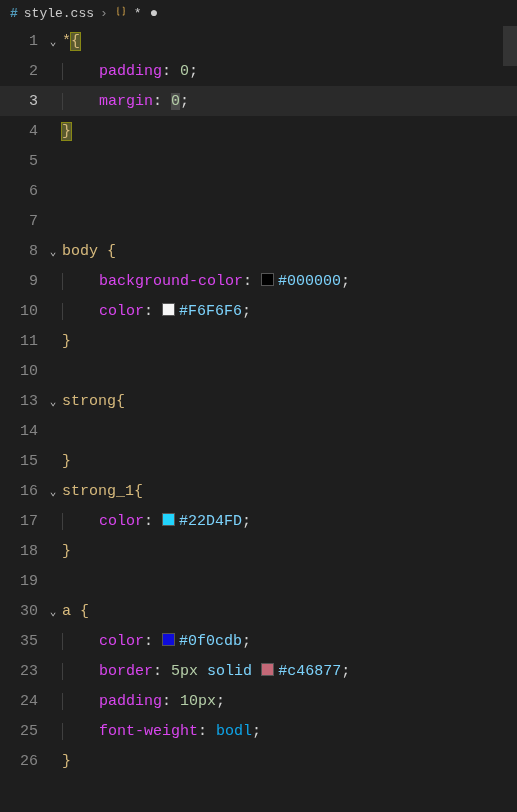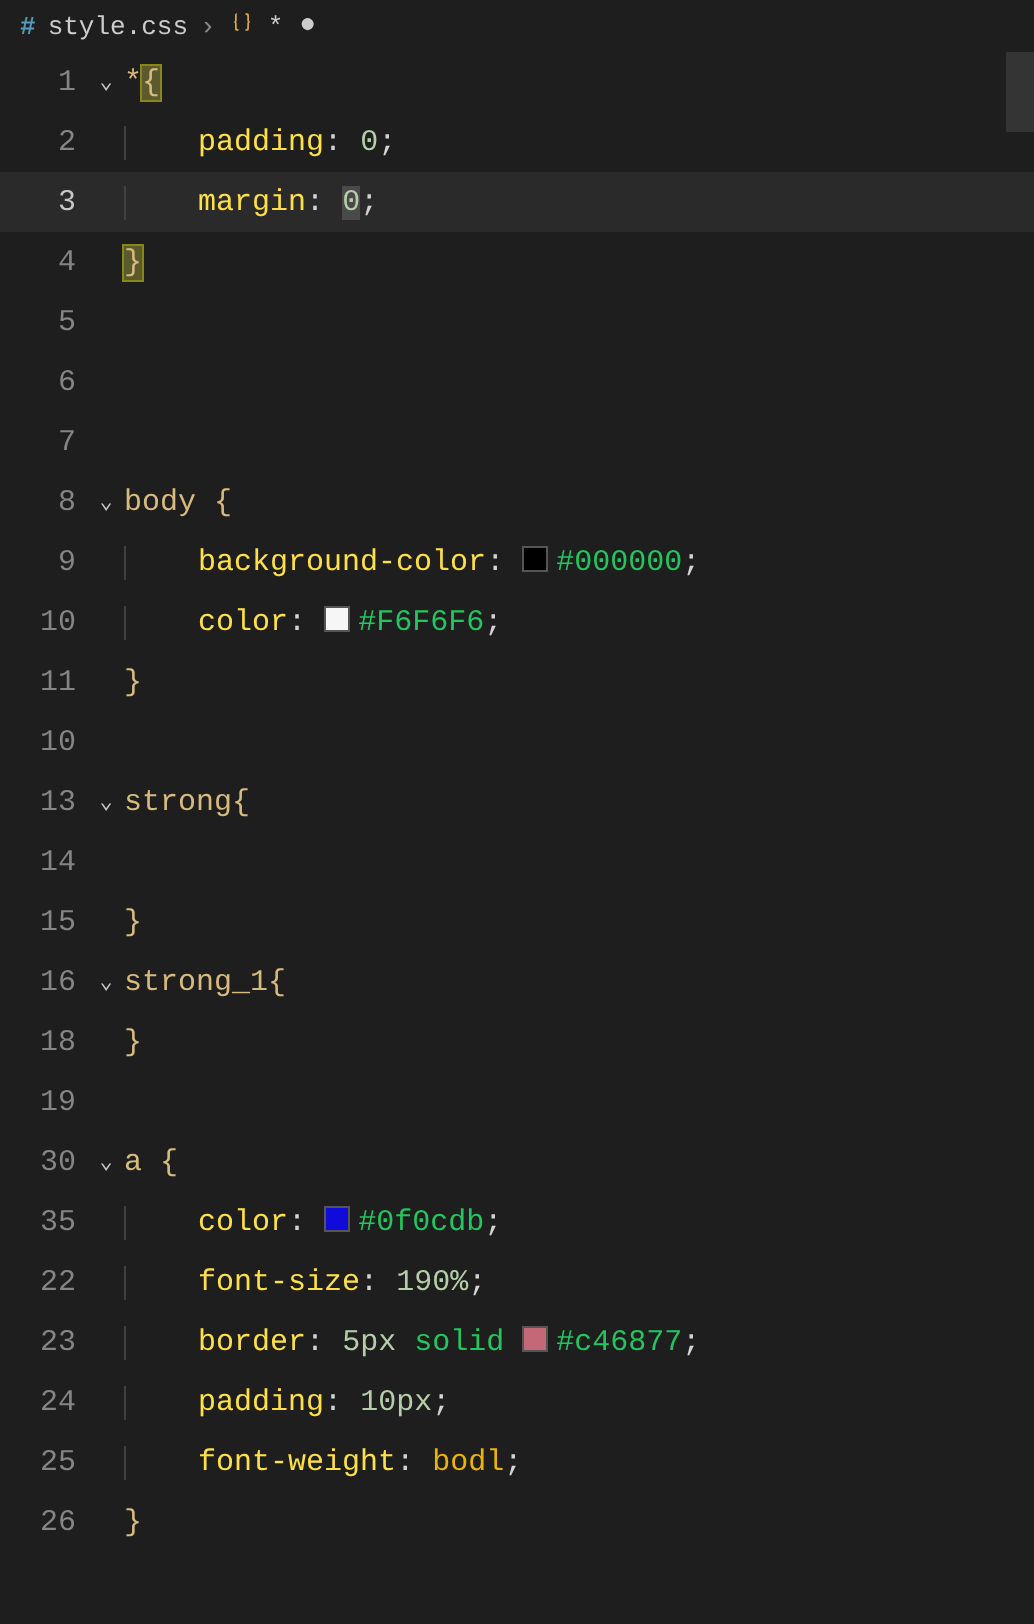--- a/index.html
+++ b/index.html
@@ -61,24 +61,24 @@
   .code {
     flex: 1;
     font-size: 15px;
   }
   .line.current {
     background: #2a2a2a;
   }
   
   .t-sel   { color: #d7ba7d; }
   .t-punct { color: #d4d4d4; }
-  .t-prop  { color: #fde047; }
+  .t-prop  { color: #d946ef; }
   .t-num   { color: #b5cea8; }
-  .t-val   { color: #22c55e; }
-  .t-ident { color: #eab308; }
+  .t-val   { color: #7dd3fc; }
+  .t-ident { color: #0ea5e9; }
   .brace-highlight {
     background: #5a5a2e;
     outline: 1px solid #888815;
   }
   .cursor-hl {
     background: #4a4a4a;
   }
   .color-swatch {
     display: inline-block;
     width: 13px;
@@ -184,20 +184,25 @@
     <div class="fold"></div>
     <div class="code"><span class="t-sel">}</span></div>
   </div>
 
   <div class="line">
     <div class="gutter">16</div>
     <div class="fold">⌄</div>
     <div class="code"><span class="t-sel">strong_1</span><span class="t-sel">{</span></div>
   </div>
 
+  <div class="line">
+    <div class="gutter">17</div>
+    <div class="fold"></div>
+    <div class="code"><span style="border-left:1px solid #404040"> </span>   <span class="t-prop">color</span><span class="t-punct">:</span> <span class="color-swatch" style="background:#22D4FD"></span><span class="t-val">#22D4FD</span><span class="t-punct">;</span></div>
+  </div>
 
   <div class="line">
     <div class="gutter">18</div>
     <div class="fold"></div>
     <div class="code"><span class="t-sel">}</span></div>
   </div>
 
   <div class="line"><div class="gutter">19</div><div class="fold"></div><div class="code"></div></div>
 
   <div class="line">
@@ -205,25 +210,20 @@
     <div class="fold">⌄</div>
     <div class="code"><span class="t-sel">a</span> <span class="t-sel">{</span></div>
   </div>
 
   <div class="line">
     <div class="gutter">35</div>
     <div class="fold"></div>
     <div class="code"><span style="border-left:1px solid #404040"> </span>   <span class="t-prop">color</span><span class="t-punct">:</span> <span class="color-swatch" style="background:#0f0cdb"></span><span class="t-val">#0f0cdb</span><span class="t-punct">;</span></div>
   </div>
 
-  <div class="line">
-    <div class="gutter">22</div>
-    <div class="fold"></div>
-    <div class="code"><span style="border-left:1px solid #404040"> </span>   <span class="t-prop">font-size</span><span class="t-punct">:</span> <span class="t-num">190%</span><span class="t-punct">;</span></div>
-  </div>
 
   <div class="line">
     <div class="gutter">23</div>
     <div class="fold"></div>
     <div class="code"><span style="border-left:1px solid #404040"> </span>   <span class="t-prop">border</span><span class="t-punct">:</span> <span class="t-num">5px</span> <span class="t-val">solid</span> <span class="color-swatch" style="background:#c46877"></span><span class="t-val">#c46877</span><span class="t-punct">;</span></div>
   </div>
 
   <div class="line">
     <div class="gutter">24</div>
     <div class="fold"></div>

